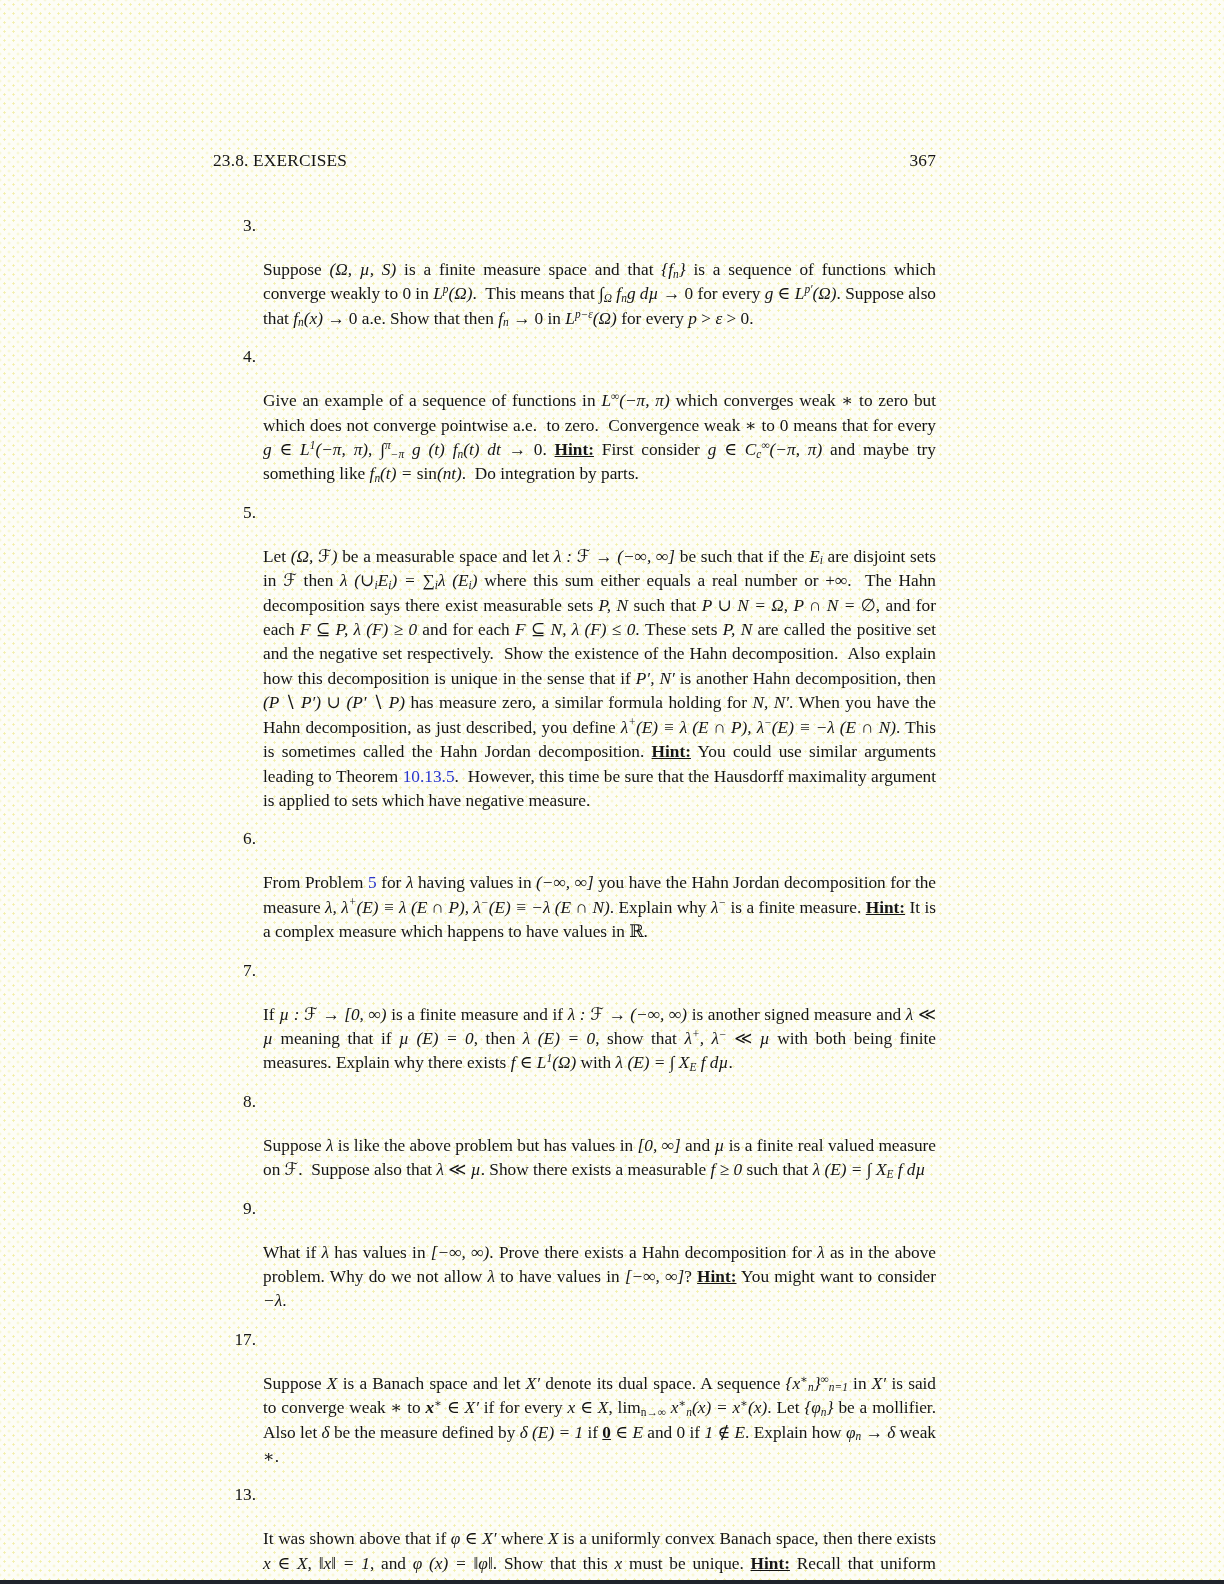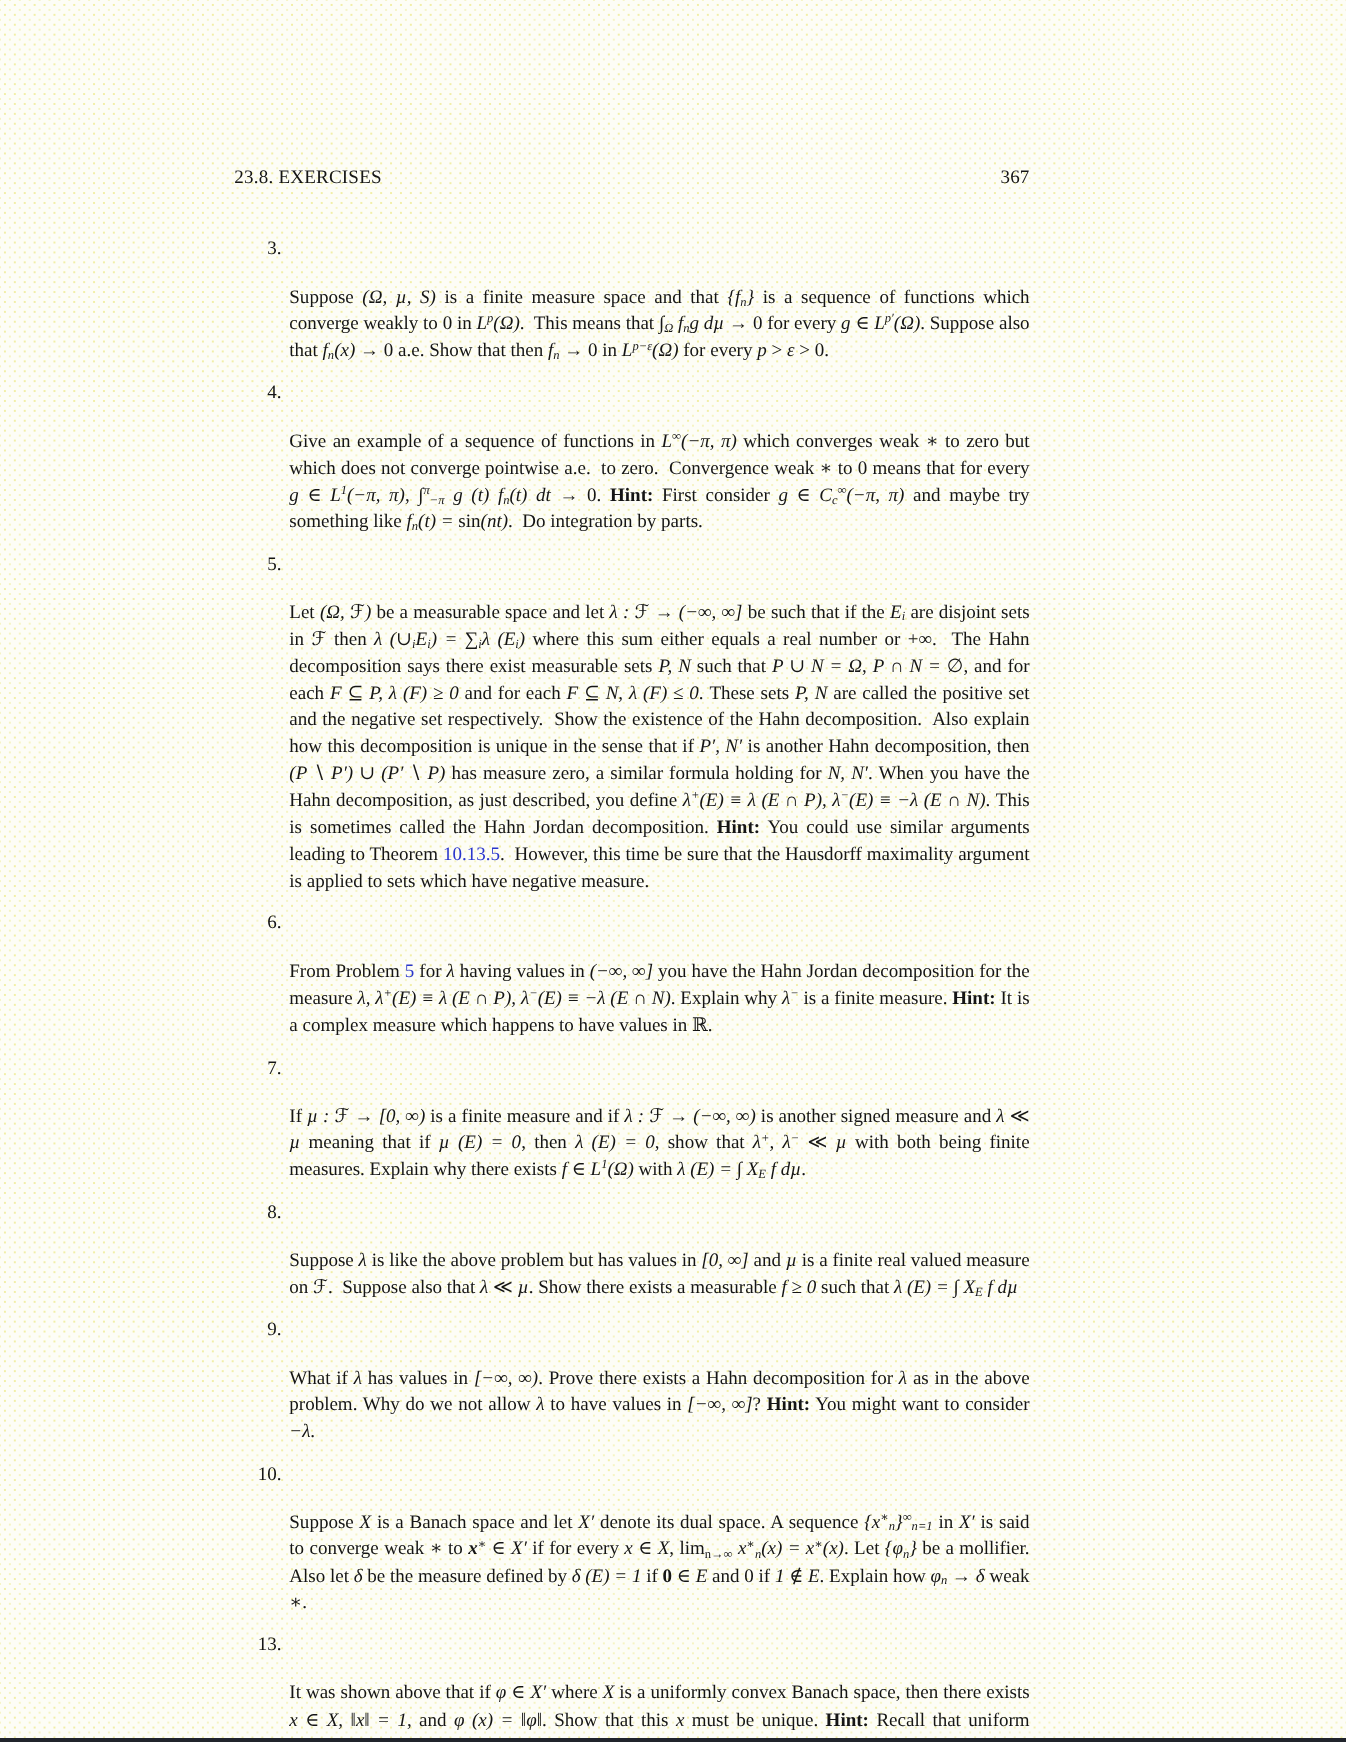--- a/index.html
+++ b/index.html
@@ -21,21 +21,21 @@
   .page-header{
     display:flex;justify-content:space-between;align-items:baseline;
     font-size:17.3px;line-height:21px;margin-bottom:43px;
     letter-spacing:0.2px;
   }
   .exercise{display:flex;margin-bottom:14px;font-size:17.3px;line-height:24.4px;}
   .num{flex:none;width:50px;box-sizing:border-box;text-align:right;padding-right:7px;}
   .ex-body{flex:1;text-align:justify;margin-top:44px;}
   .ex-body span{white-space:pre-wrap;}
   .i{font-style:italic;}
-  .b{font-weight:bold;}
+  .b{font-weight:bold;text-decoration:underline;}
   .bi{font-weight:bold;font-style:italic;}
   .link{color:#2a36cc;}
   .sup{font-size:66%;position:relative;bottom:0.55em;line-height:0;}
   .sub{font-size:66%;position:relative;bottom:-0.22em;line-height:0;}
   .scan-edge-bottom{position:absolute;left:0;bottom:0;width:100%;height:4px;background:#20242b;}
 </style>
 </head>
 <body>
 
 <div class="page">
@@ -67,21 +67,21 @@
         </div>
         <div class="exercise">
           <div class="num">8.</div>
           <div class="ex-body"><span>Suppose </span><span class="i">λ</span><span> is like the above problem but has values in </span><span class="i">[0, ∞]</span><span> and </span><span class="i">µ</span><span> is a finite real valued measure on </span><span class="i">ℱ</span><span>.  Suppose also that </span><span class="i">λ ≪ µ</span><span>. Show there exists a measurable </span><span class="i">f ≥ 0</span><span> such that </span><span class="i">λ (E) = ∫ X</span><span class="i sub">E</span><span class="i"> f dµ</span></div>
         </div>
         <div class="exercise">
           <div class="num">9.</div>
           <div class="ex-body"><span>What if </span><span class="i">λ</span><span> has values in </span><span class="i">[−∞, ∞)</span><span>. Prove there exists a Hahn decomposition for </span><span class="i">λ</span><span> as in the above problem. Why do we not allow </span><span class="i">λ</span><span> to have values in </span><span class="i">[−∞, ∞]</span><span>? </span><span class="b">Hint:</span><span> You might want to consider </span><span class="i">−λ</span><span>.</span></div>
         </div>
         <div class="exercise">
-          <div class="num">10.</div>
+          <div class="num">17.</div>
           <div class="ex-body"><span>Suppose </span><span class="i">X</span><span> is a Banach space and let </span><span class="i">X′</span><span> denote its dual space. A sequence </span><span class="i">{x</span><span class="i sup">∗</span><span class="i sub">n</span><span class="i">}</span><span class="i sup">∞</span><span class="i sub">n=1</span><span> in </span><span class="i">X′</span><span> is said to converge weak ∗ to </span><span class="bi">x</span><span class="i sup">∗</span><span class="i"> ∈ X′</span><span> if for every </span><span class="i">x ∈ X</span><span>, lim</span><span class="sub">n→∞</span><span class="i"> x</span><span class="i sup">∗</span><span class="i sub">n</span><span class="i">(x) = x</span><span class="i sup">∗</span><span class="i">(x)</span><span>. Let </span><span class="i">{φ</span><span class="i sub">n</span><span class="i">}</span><span> be a mollifier. Also let </span><span class="i">δ</span><span> be the measure defined by </span><span class="i">δ (E) = 1</span><span> if </span><span class="b">0</span><span class="i"> ∈ E</span><span> and 0 if </span><span class="i">1 ∉ E</span><span>. Explain how </span><span class="i">φ</span><span class="i sub">n</span><span class="i"> → δ</span><span> weak ∗.</span></div>
         </div>
         <div class="exercise">
           <div class="num">13.</div>
           <div class="ex-body"><span>It was shown above that if </span><span class="i">φ ∈ X′</span><span> where </span><span class="i">X</span><span> is a uniformly convex Banach space, then there exists </span><span class="i">x ∈ X, ‖x‖ = 1</span><span>, and </span><span class="i">φ (x) = ‖φ‖</span><span>. Show that this </span><span class="i">x</span><span> must be unique. </span><span class="b">Hint:</span><span> Recall that uniform convexity implies strict convexity.</span></div>
         </div>
       </div>
   </div>
   <div class="scan-edge-bottom"></div>
 </div>

